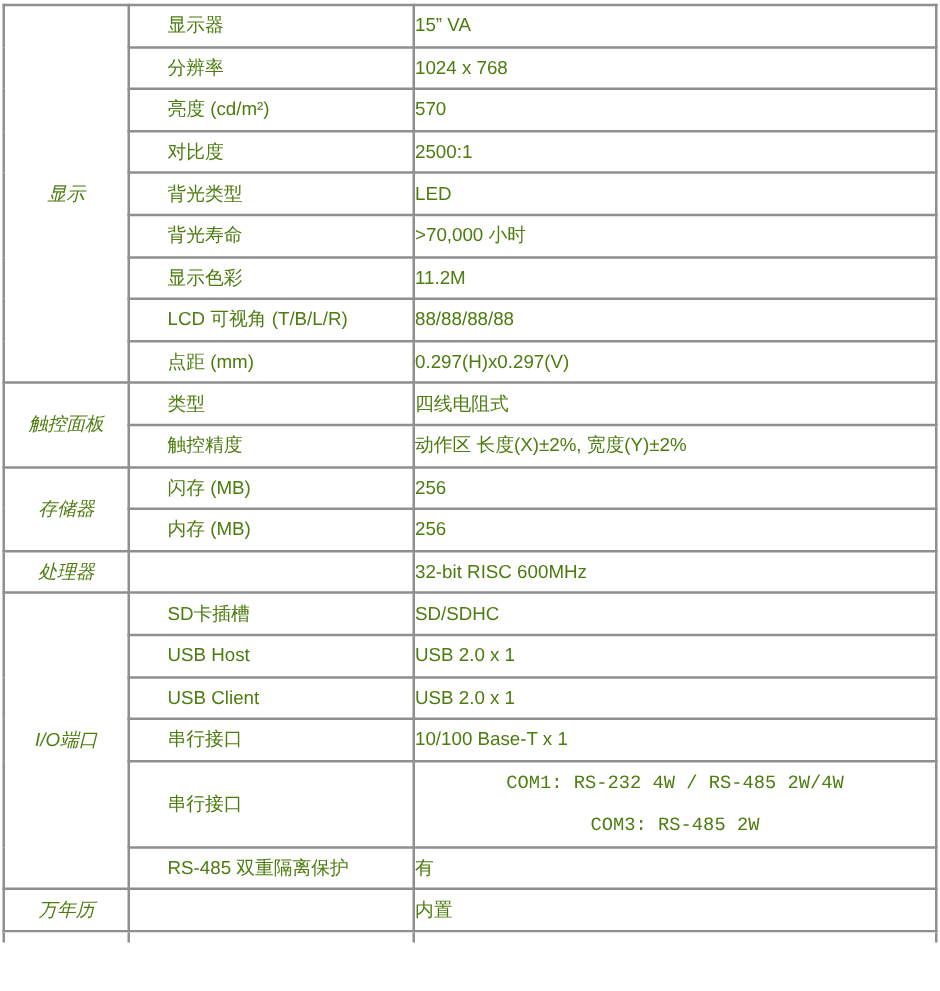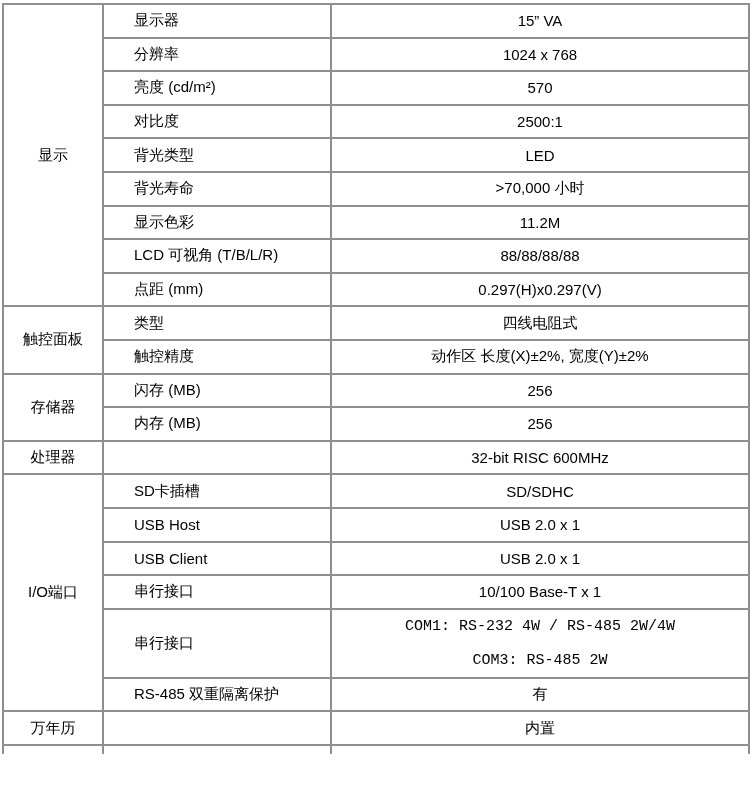--- a/index.html
+++ b/index.html
@@ -14,30 +14,30 @@
     border-collapse: collapse;
     table-layout: fixed;
     width: 748px;
     margin: 3px 2px 0 2px;
     font-family: "Liberation Sans", "DejaVu Sans", sans-serif;
   }
   .spec-table td {
     border: 2px solid #8f8f8f;
     padding: 0;
     font-size: 15px;
-    color: #000000;
+    color: #4d7c0f;
     vertical-align: middle;
     overflow: hidden;
     white-space: nowrap;
   }
   .spec-table tr { height: 33.6px; }
   .spec-table tr.tall { height: 67.2px; }
-  td.cat   { text-align: center; }
+  td.cat   { text-align: center; font-style: italic; }
   td.label { text-align: left; padding-left: 30px; }
-  td.value { text-align: center; }
+  td.value { }
   td.value .vline {
     height: 33.6px;
     display: flex;
     align-items: center;
     justify-content: center;
     font-family: Liberation Mono, monospace;
   }
   
   .bottom-strip {
     position: relative;

